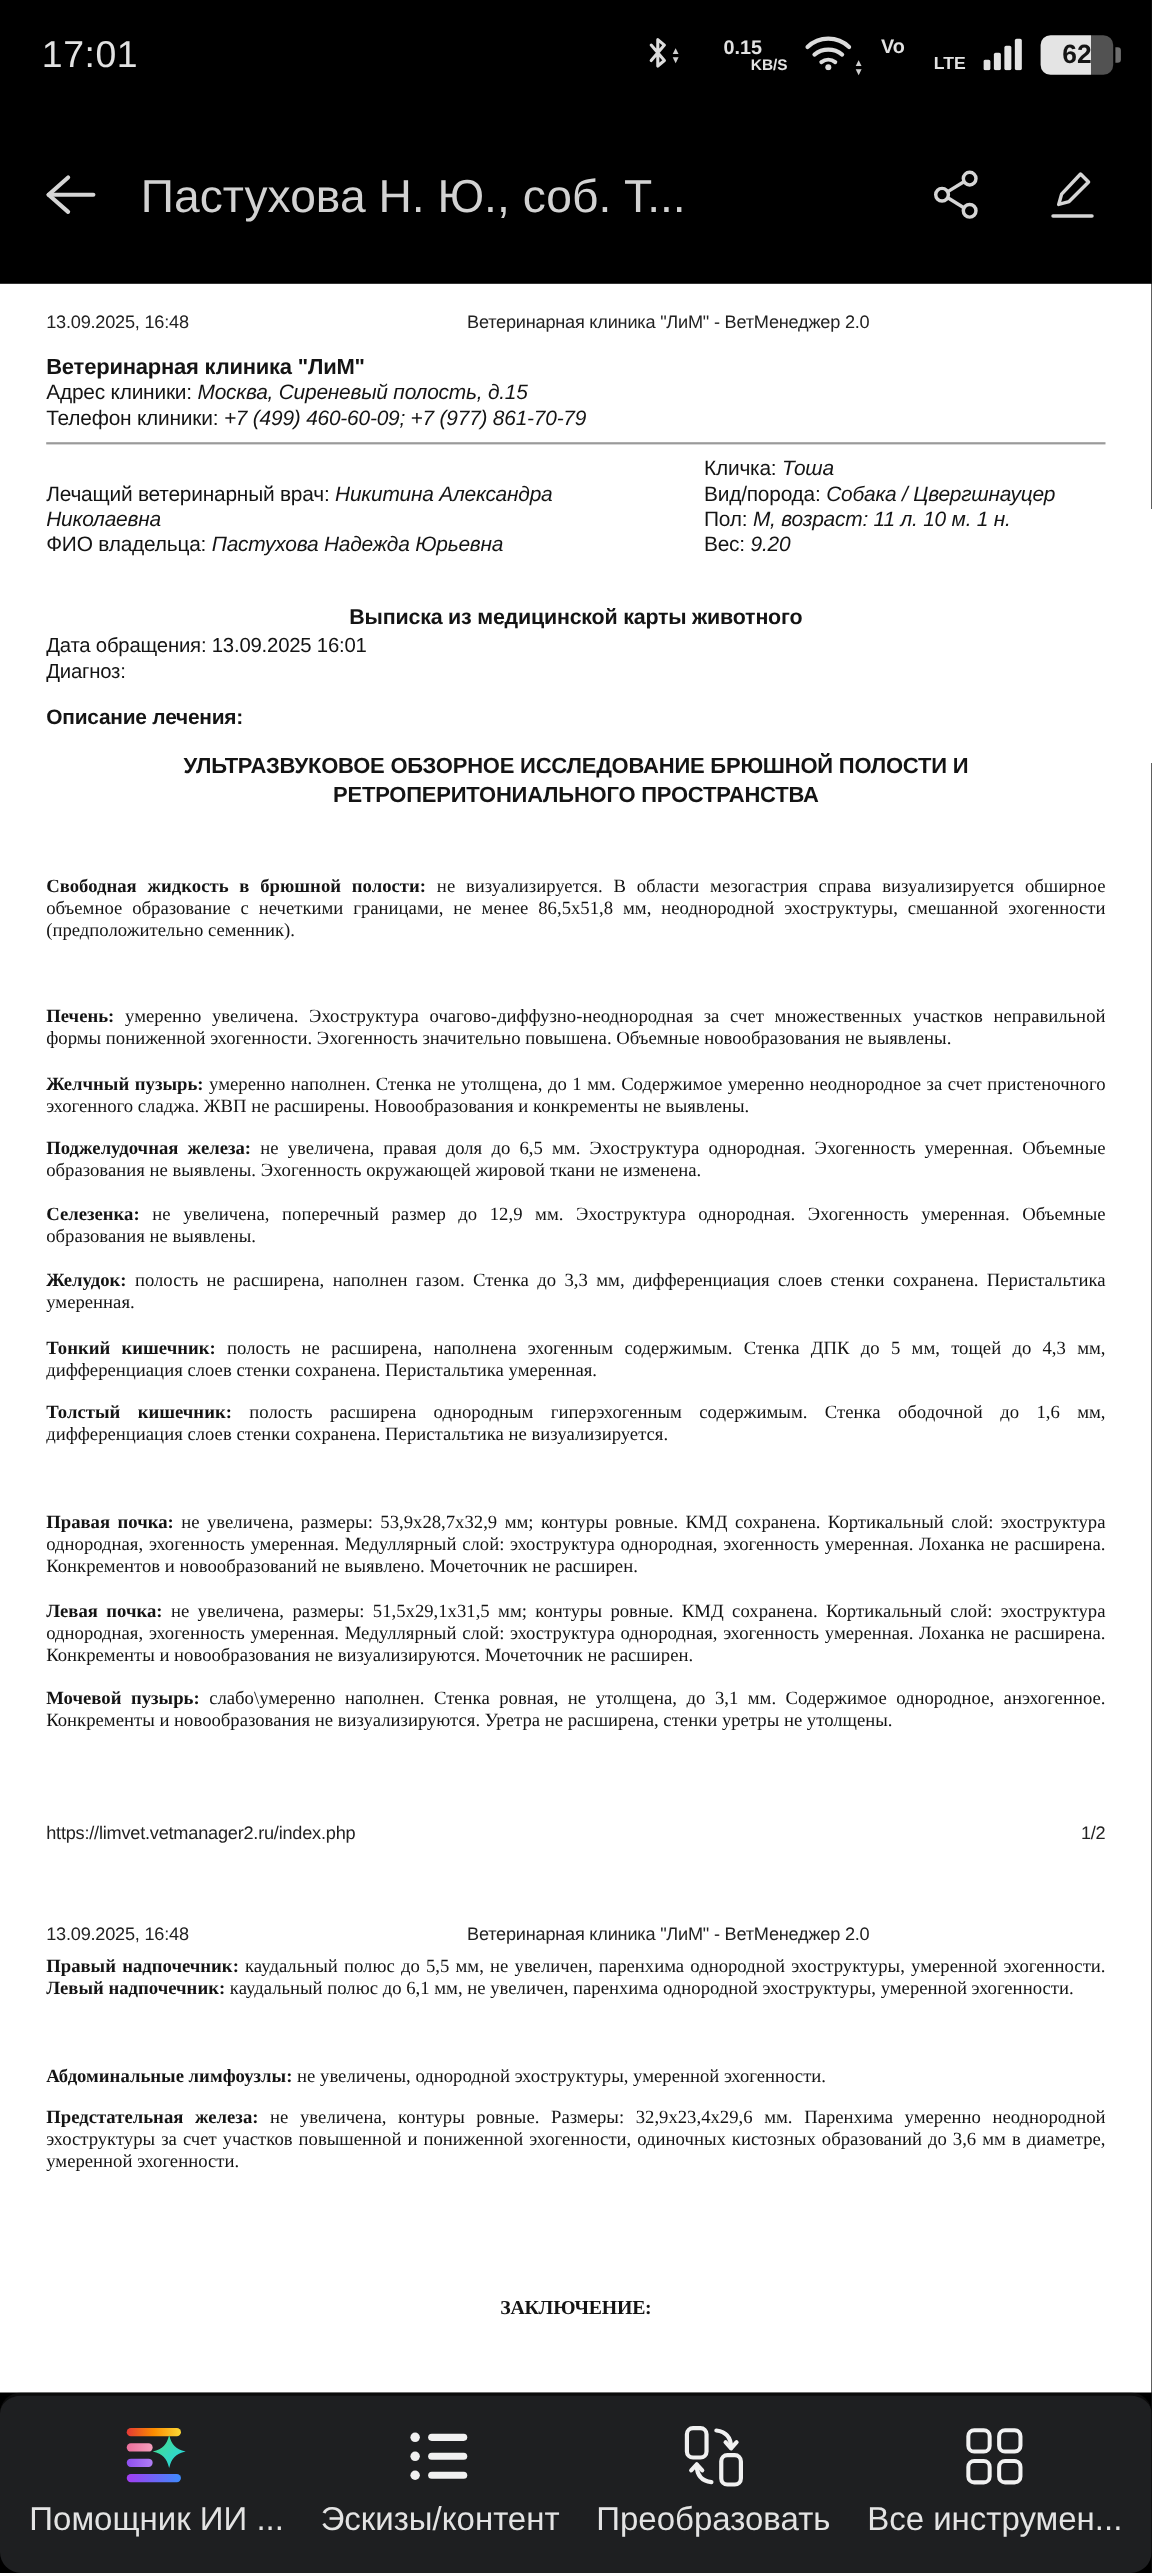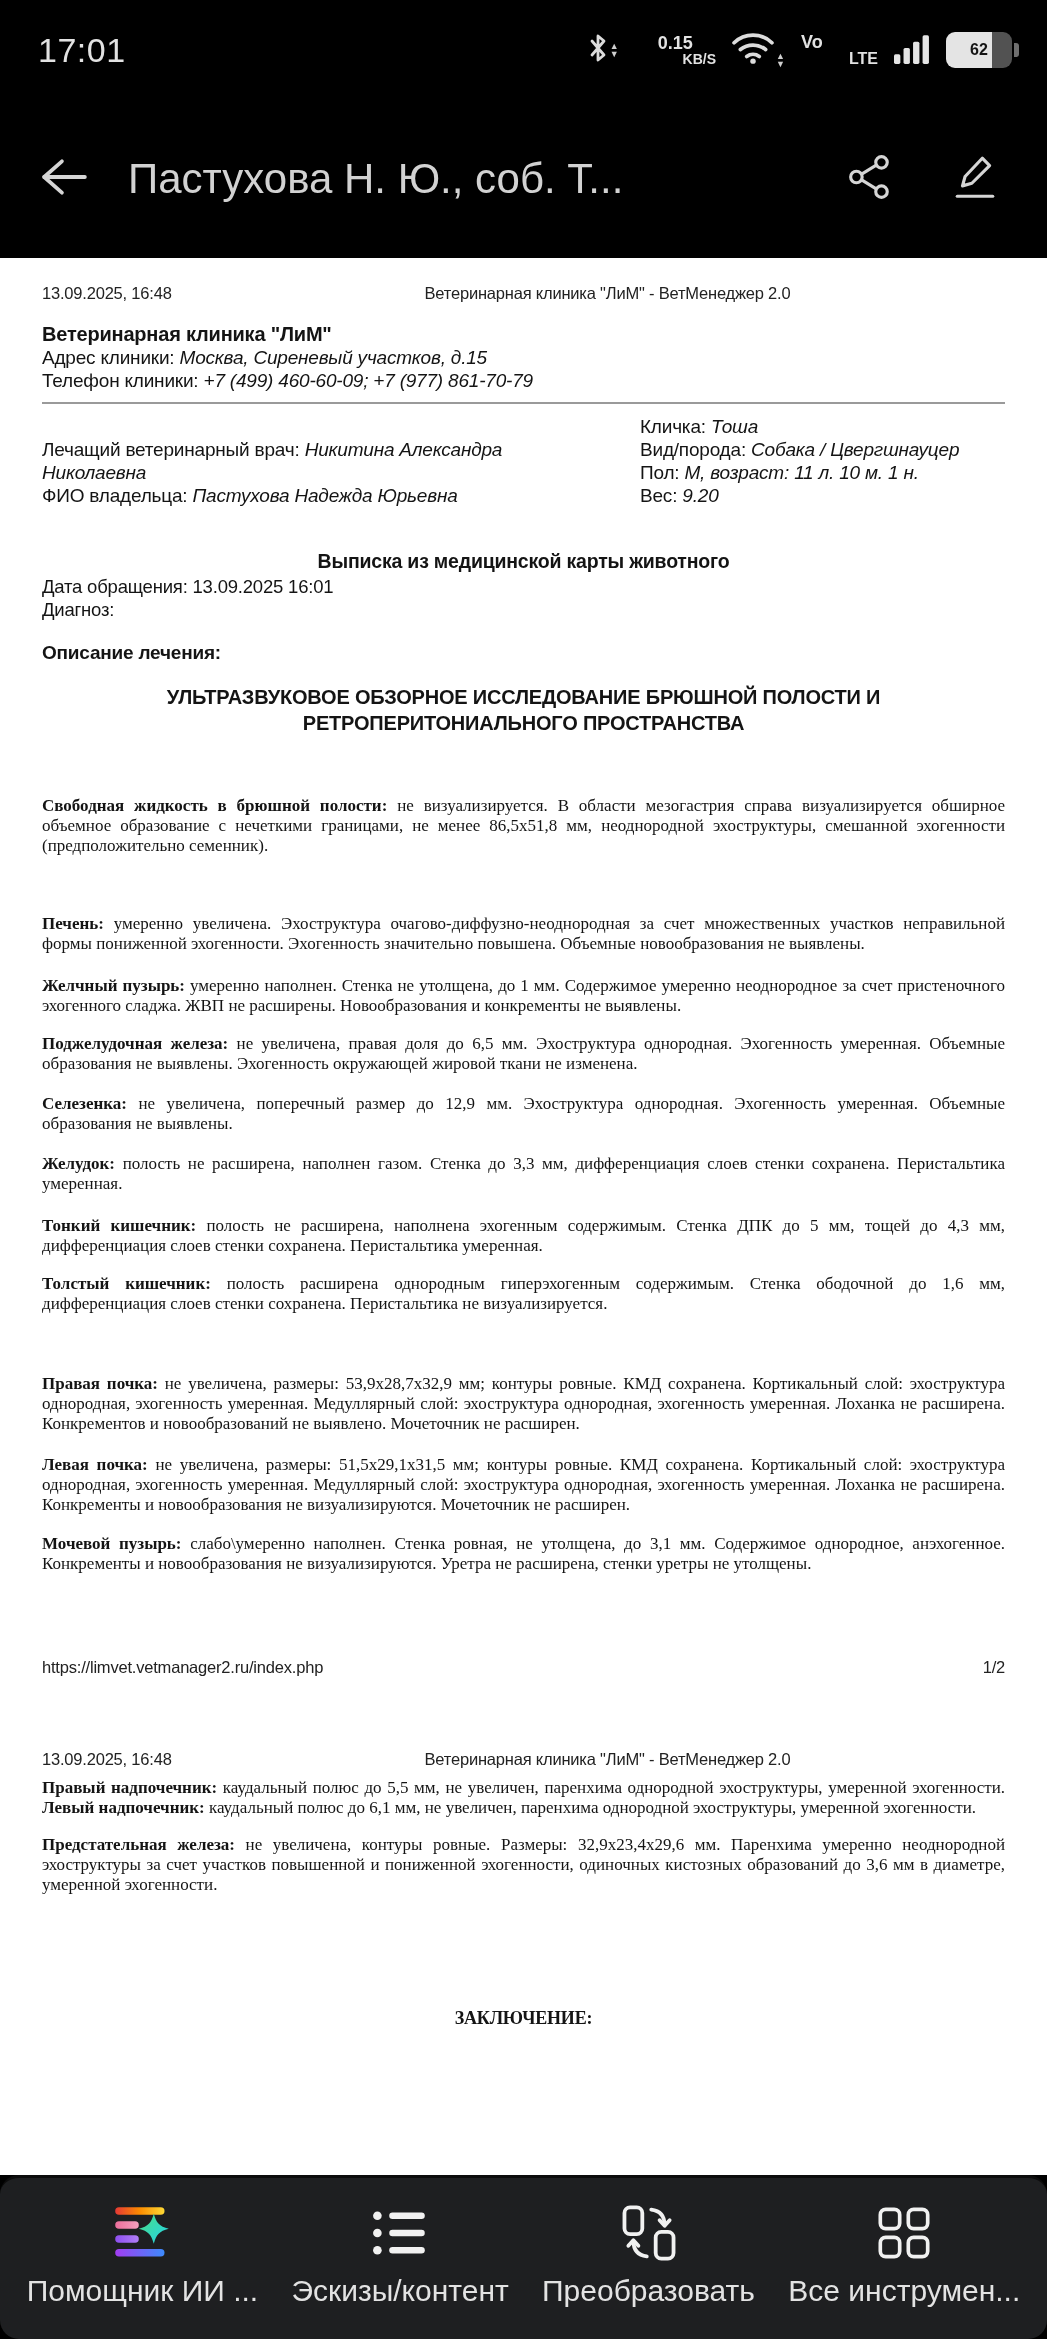--- a/index.html
+++ b/index.html
@@ -11,21 +11,21 @@
   .sb-time{margin-left:38px;font-size:34px;letter-spacing:.5px;}
   .sb-right{display:flex;align-items:center;gap:16px;margin-right:28px;}
   .sb-stack{display:flex;flex-direction:column;align-items:center;line-height:1;}
   .sb-stack .top{font-size:18px;font-weight:700;}
   .sb-stack .bot{font-size:14px;font-weight:700;margin-left:48px;}
   .tiny-arrows{display:flex;flex-direction:column;font-size:9px;line-height:8px;color:#cfcfcf;}
   .battery{position:relative;display:flex;align-items:center;}
   .battery-body{width:66px;height:36px;border-radius:9px;overflow:hidden;display:flex;
      align-items:center;justify-content:center;
      background:linear-gradient(90deg,#e4e4e4 0 70%,#525252 70% 100%);
-     color:#141414;font-size:16px;font-weight:700;}
+     color:#141414;font-size:24px;font-weight:700;}
   .battery-nub{width:5px;height:14px;background:#6f6f6f;border-radius:0 3px 3px 0;margin-left:2px;}
   
   .appbar{position:absolute;top:100px;left:0;width:100%;height:158px;display:flex;
           align-items:center;color:#d3d3d3;}
   .ab-back{margin-left:40px;flex:0 0 auto;}
   .ab-title{flex:1;margin-left:40px;font-size:42px;color:#d2d2d2;white-space:nowrap;
             overflow:hidden;}
   .ab-icons{display:flex;align-items:center;gap:58px;margin-right:48px;}
   
   .doc{position:absolute;top:258px;left:0;width:1047px;height:1917px;background:#ffffff;
@@ -154,21 +154,21 @@
 
   <div class="doc">
 
     <div class="hdr-row">
       <span class="hdr-date">13.09.2025, 16:48</span>
       <span class="hdr-center">Ветеринарная клиника "ЛиМ" - ВетМенеджер 2.0</span>
     </div>
 
     <div class="clinic-name">Ветеринарная клиника "ЛиМ"</div>
     <div class="sans-line">
-      <span>Адрес клиники:</span> <span class="ital">Москва, Сиреневый участков, д.15</span>
+      <span>Адрес клиники:</span> <span class="ital">Москва, Сиреневый полость, д.15</span>
     </div>
     <div class="sans-line">
       <span>Телефон клиники:</span> <span class="ital">+7 (499) 460-60-09; +7 (977) 861-70-79</span>
     </div>
 
     <hr>
 
     <div class="info-row">
       <div class="info-left">
         <div class="sans-line">
@@ -216,20 +216,21 @@
       <span class="footer-url">https://limvet.vetmanager2.ru/index.php</span>
       <span class="footer-page">1/2</span>
     </div>
 
     <div class="hdr-row page2">
       <span class="hdr-date">13.09.2025, 16:48</span>
       <span class="hdr-center">Ветеринарная клиника "ЛиМ" - ВетМенеджер 2.0</span>
     </div>
 
     <p class="rep mt8"><b>Правый надпочечник:</b> каудальный полюс до 5,5 мм, не увеличен, паренхима однородной эхоструктуры, умеренной эхогенности. <b>Левый надпочечник:</b> каудальный полюс до 6,1 мм, не увеличен, паренхима однородной эхоструктуры, умеренной эхогенности.</p>
+    <p class="rep mt60"><b>Абдоминальные лимфоузлы:</b> не увеличены, однородной эхоструктуры, умеренной эхогенности.</p>
     <p class="rep mt17"><b>Предстательная железа:</b> не увеличена, контуры ровные. Размеры: 32,9х23,4х29,6 мм. Паренхима умеренно неоднородной эхоструктуры за счет участков повышенной и пониженной эхогенности, одиночных кистозных образований до 3,6 мм в диаметре, умеренной эхогенности.</p>
 
     <div class="conclusion">ЗАКЛЮЧЕНИЕ:</div>
   </div>
 
   <div class="toolbar">
 
     <div class="tb-item">
       <span class="tb-icon">
         <svg width="60" height="56" viewBox="0 0 56 52">

